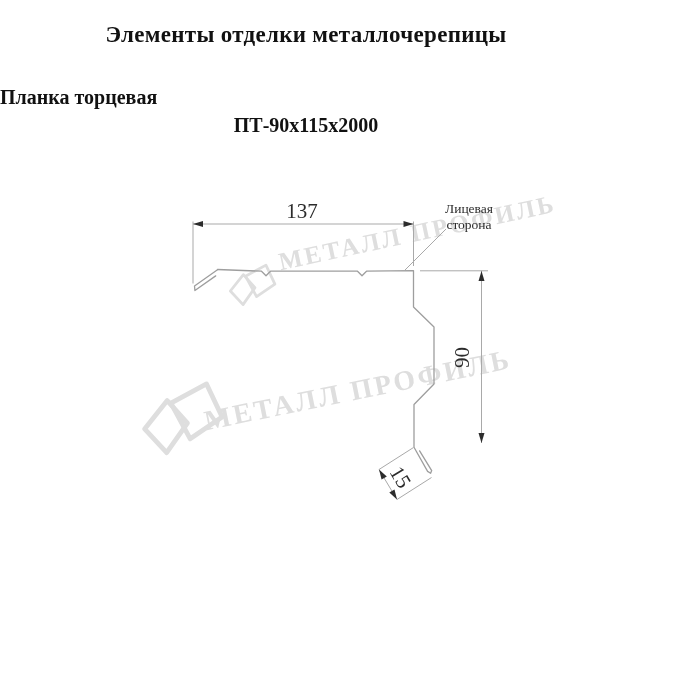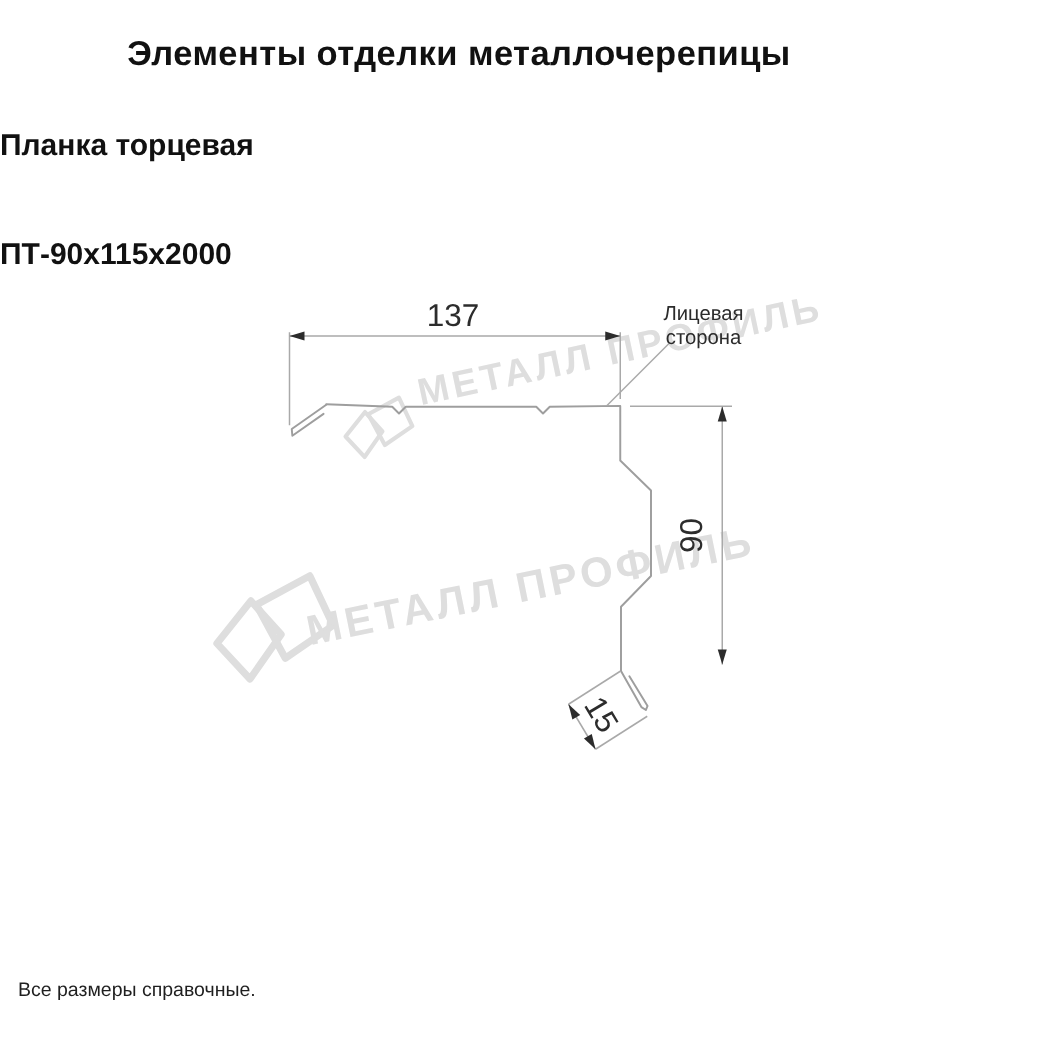--- a/index.html
+++ b/index.html
@@ -1,31 +1,31 @@
 <!DOCTYPE html>
 <html><head>
 <meta charset="utf-8">
 <style>
   html,body{margin:0;padding:0;background:#fff;}
   .page{
     position:relative;width:612px;height:700px;background:var(--bg,#fff);
-    font-family:Liberation Sans, sans-serif;overflow:hidden;
+    font-family:Liberation Serif, serif;overflow:hidden;
   }
   
   .page-title{
     position:absolute;top:22px;left:0;width:100%;text-align:center;
     font-size:23px;font-weight:bold;color:var(--heading,#111);letter-spacing:.3px;
   }
   .product-name{
     position:absolute;top:86px;left:0;width:100%;
     font-size:20px;font-weight:bold;color:var(--heading,#111);
   }
   .product-code{
-    position:absolute;top:114px;left:0;width:100%;
-    font-size:20px;font-weight:bold;color:var(--heading,#111);margin-top:45px;
+    position:absolute;top:114px;left:0;width:100%;text-align:center;
+    font-size:20px;font-weight:bold;color:var(--heading,#111);
   }
   
   .wm{position:absolute;z-index:1;pointer-events:none;}
   .wm-text{
     font-weight:bold;color:var(--wm,#dedede);letter-spacing:2.5px;white-space:nowrap;
     display:block;
   }
   .wm-text-upper{left:282px;top:248px;font-size:25px;transform:rotate(-12deg);transform-origin:0 100%;}
   .wm-text-lower{left:208px;top:405px;font-size:28px;transform:rotate(-11.5deg);transform-origin:0 100%;}
   .wm-logo{transform:rotate(-10deg);}
@@ -108,16 +108,15 @@
 
     <line class="dimline" x1="446" y1="229" x2="404.5" y2="270.5"></line>
   </svg>
 
   <div class="dim-label dim-width">137</div>
   <div class="dim-label dim-height">90</div>
   <div class="dim-label dim-flange">15</div>
   <div class="face-label">Лицевая сторона</div>
 
   <div class="footer">
-    <div>Все размеры справочные.</div>
   </div>
 
 </div>
 
 </body></html>

